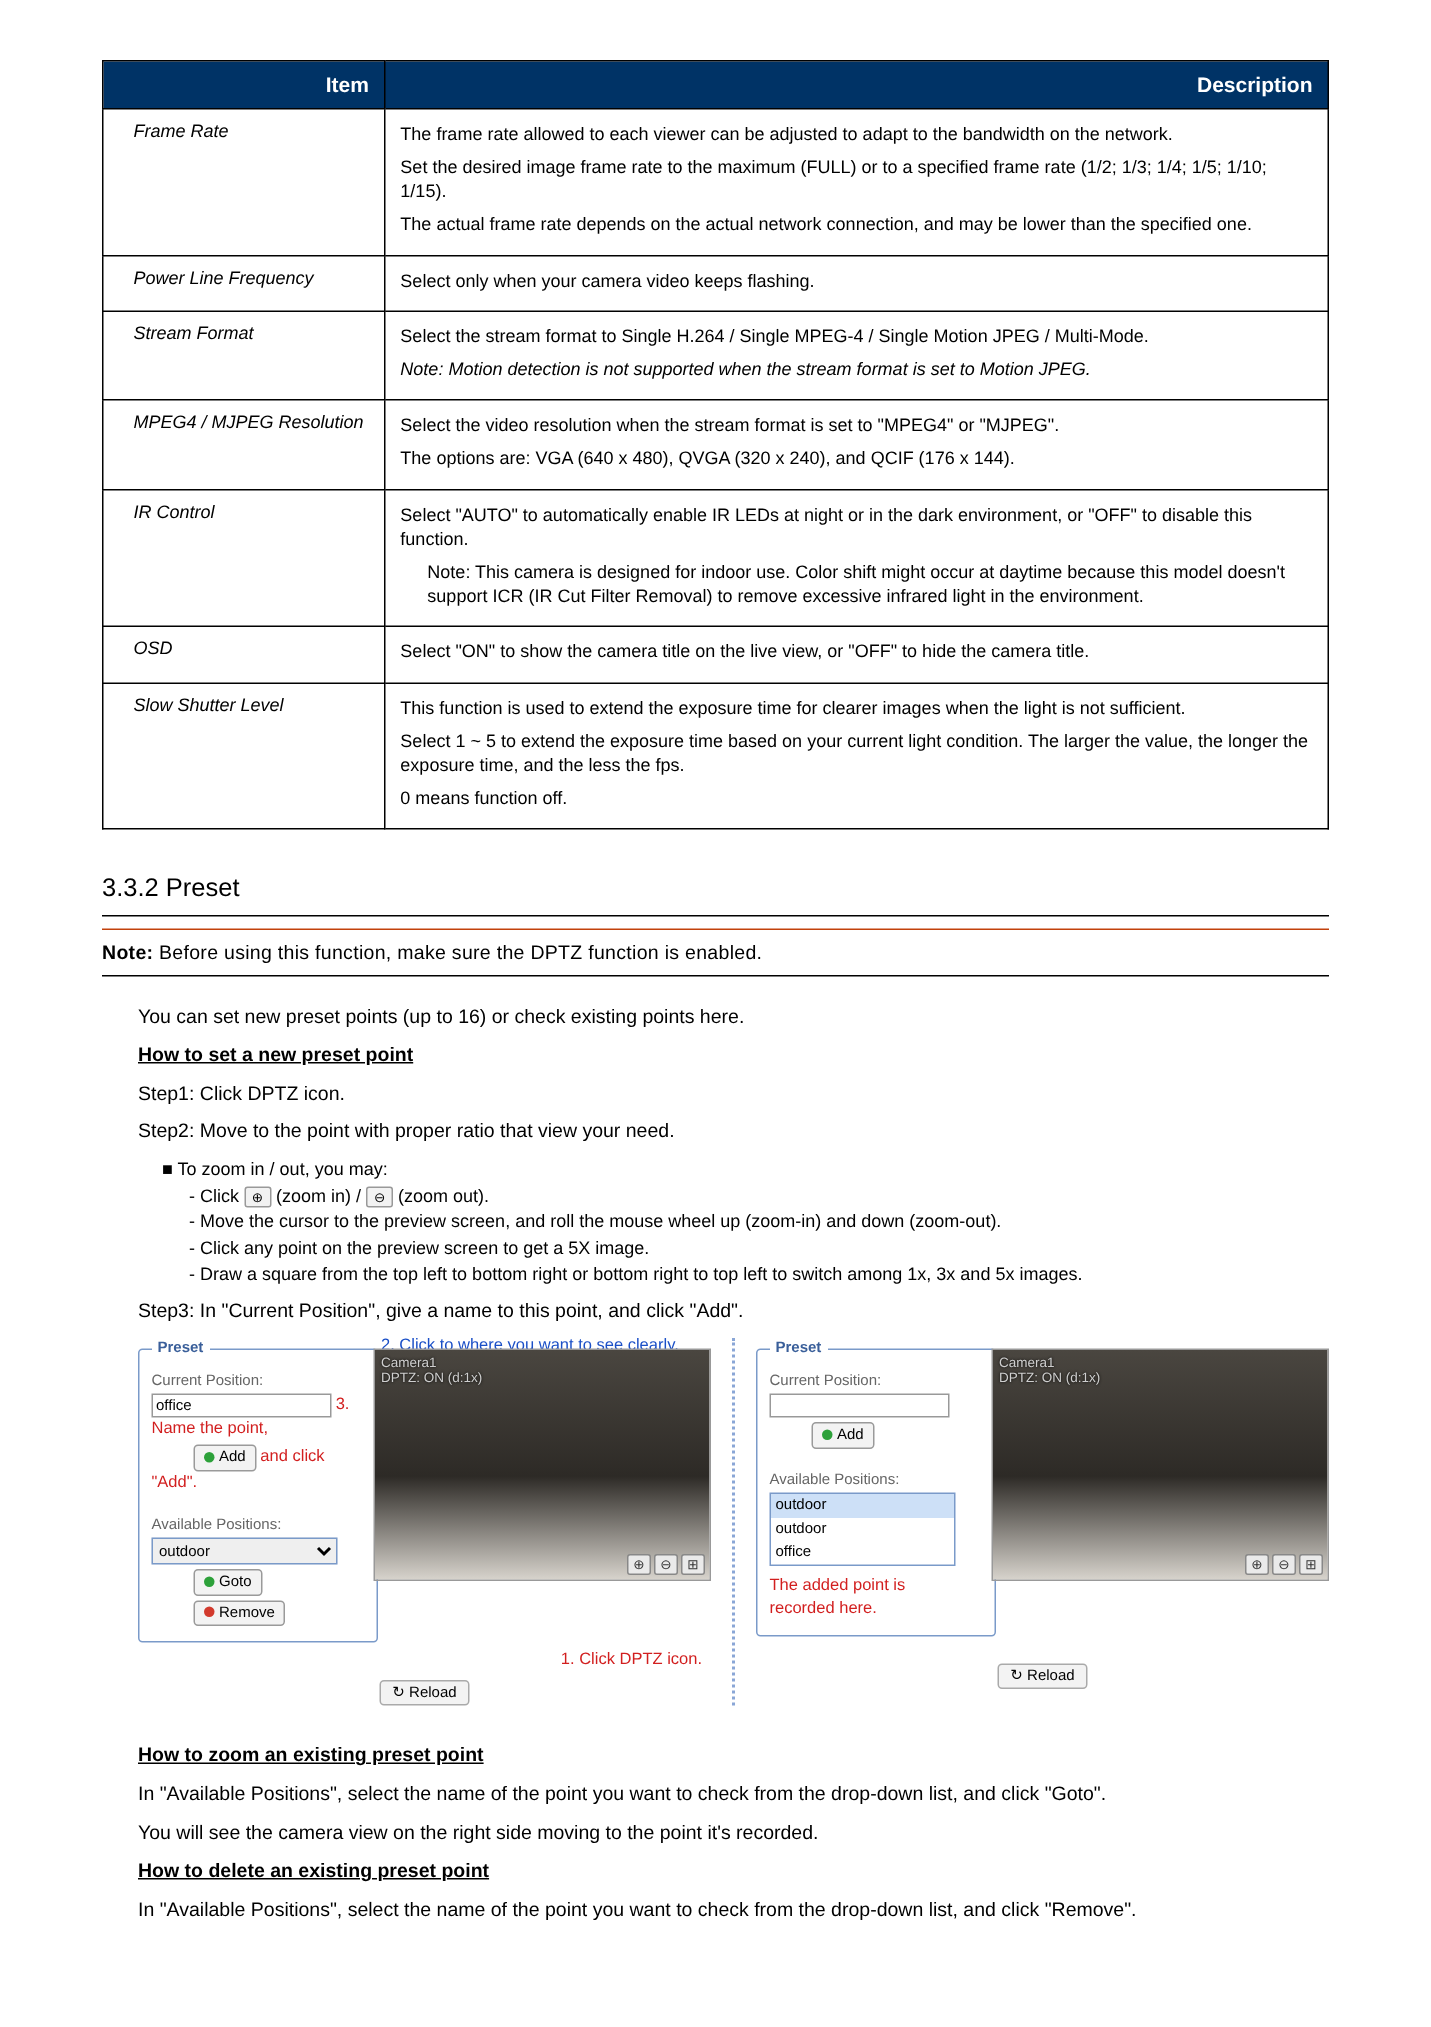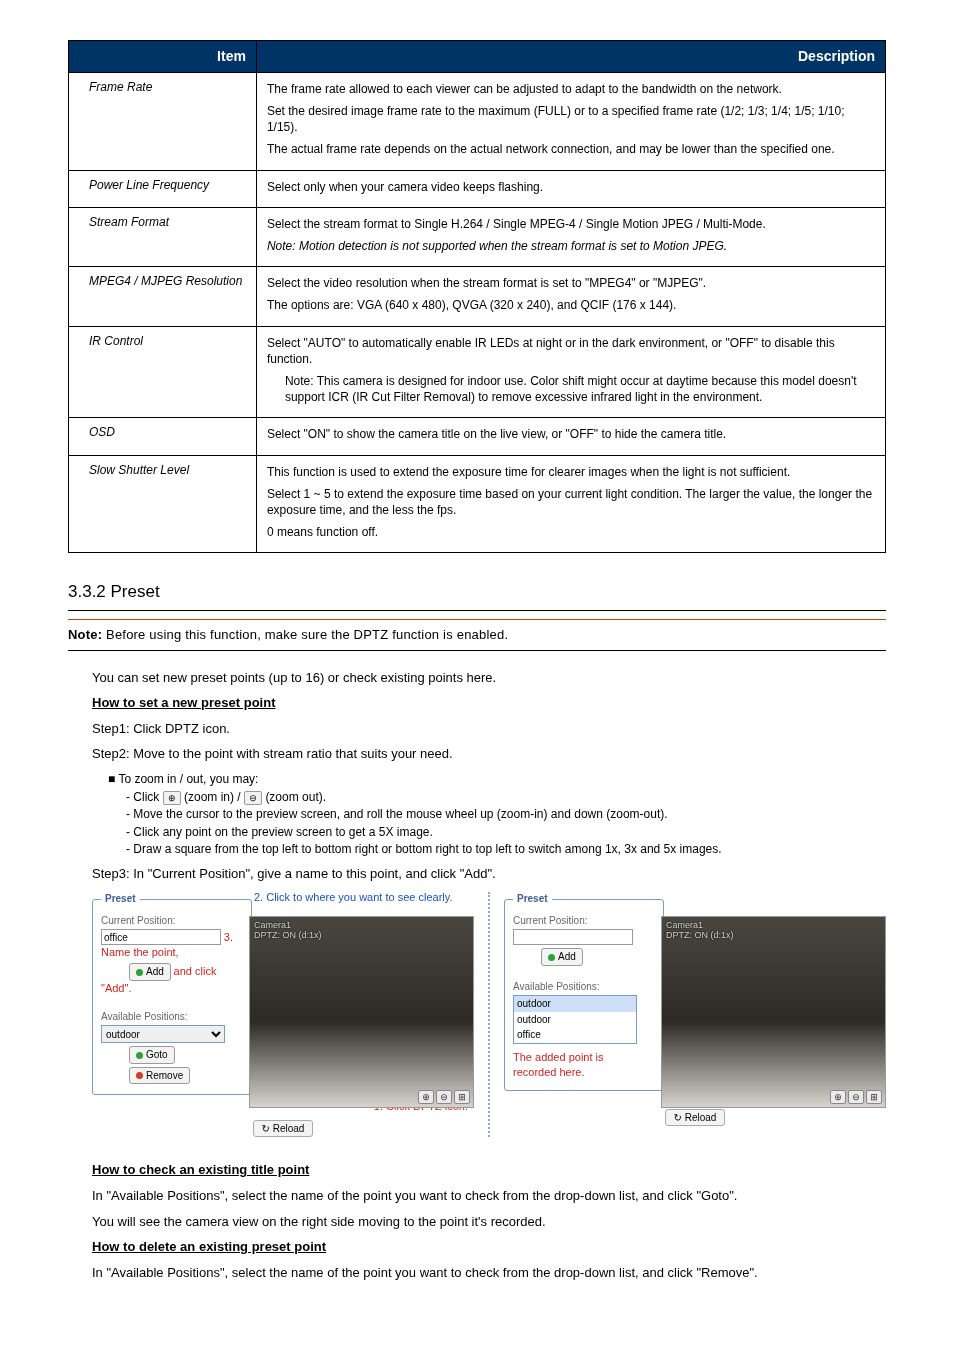--- a/index.html
+++ b/index.html
@@ -73,22 +73,22 @@
   }
   .gallery { display: flex; gap: 30px; margin: 10px 0 24px 24px; }
   .panel {
     position: relative;
     width: 395px;
     background: #fff;
     font-size: 10px;
   }
   .panel .camview {
     position: absolute;
-    right: 0; top: 24px;
-    width: 225px; height: 192px;
+    right: 0; top: 7px;
+    width: 225px; height: 155px;
     background: linear-gradient(180deg,#4a4640 0%, #2d2a26 55%, #d7d3cc 100%);
     color: #ddd;
     border: 1px solid #999;
   }
   .panel .camview .camlabel {
     position: absolute; top: 4px; left: 4px;
     color: #cfcfcf; font-size: 9px; line-height: 1.1;
     text-shadow: 0 0 2px #000;
   }
   .panel .camview .zoomicons {
@@ -213,21 +213,21 @@
 
 <div class="notebox">
   <b>Note:</b>
   <span>Before using this function, make sure the DPTZ function is enabled.</span>
 </div>
 
 <div class="body-indent">
   <p>You can set new preset points (up to 16) or check existing points here.</p>
   <p class="subhead">How to set a new preset point</p>
   <p class="step">Step1: Click DPTZ icon.</p>
-  <p class="step">Step2: Move to the point with stream ratio that suits your need.</p>
+  <p class="step">Step2: Move to the point with proper ratio that view your need.</p>
 </div>
 
 <div class="bulletblock">
   <div class="lead">To zoom in / out, you may:</div>
   <ul>
     <li>
       <span>- Click </span>
       <span class="iconbtn">⊕</span>
       <span> (zoom in) / </span>
       <span class="iconbtn">⊖</span>
@@ -311,20 +311,20 @@
     <div class="bottombar" style="margin-top:18px">
       <span class="reload">
         <span>↻</span>
         <span>Reload</span>
       </span>
     </div>
   </div>
 </div>
 
 <div class="body-indent">
-  <p class="subhead">How to check an existing title point</p>
+  <p class="subhead">How to zoom an existing preset point</p>
   <p>In "Available Positions", select the name of the point you want to check from the drop-down list, and click "Goto".</p>
   <p>You will see the camera view on the right side moving to the point it's recorded.</p>
   <p class="subhead">How to delete an existing preset point</p>
   <p>In "Available Positions", select the name of the point you want to check from the drop-down list, and click "Remove".</p>
 </div>
 
 <div class="pageno">10</div>
 
 </body></html>

